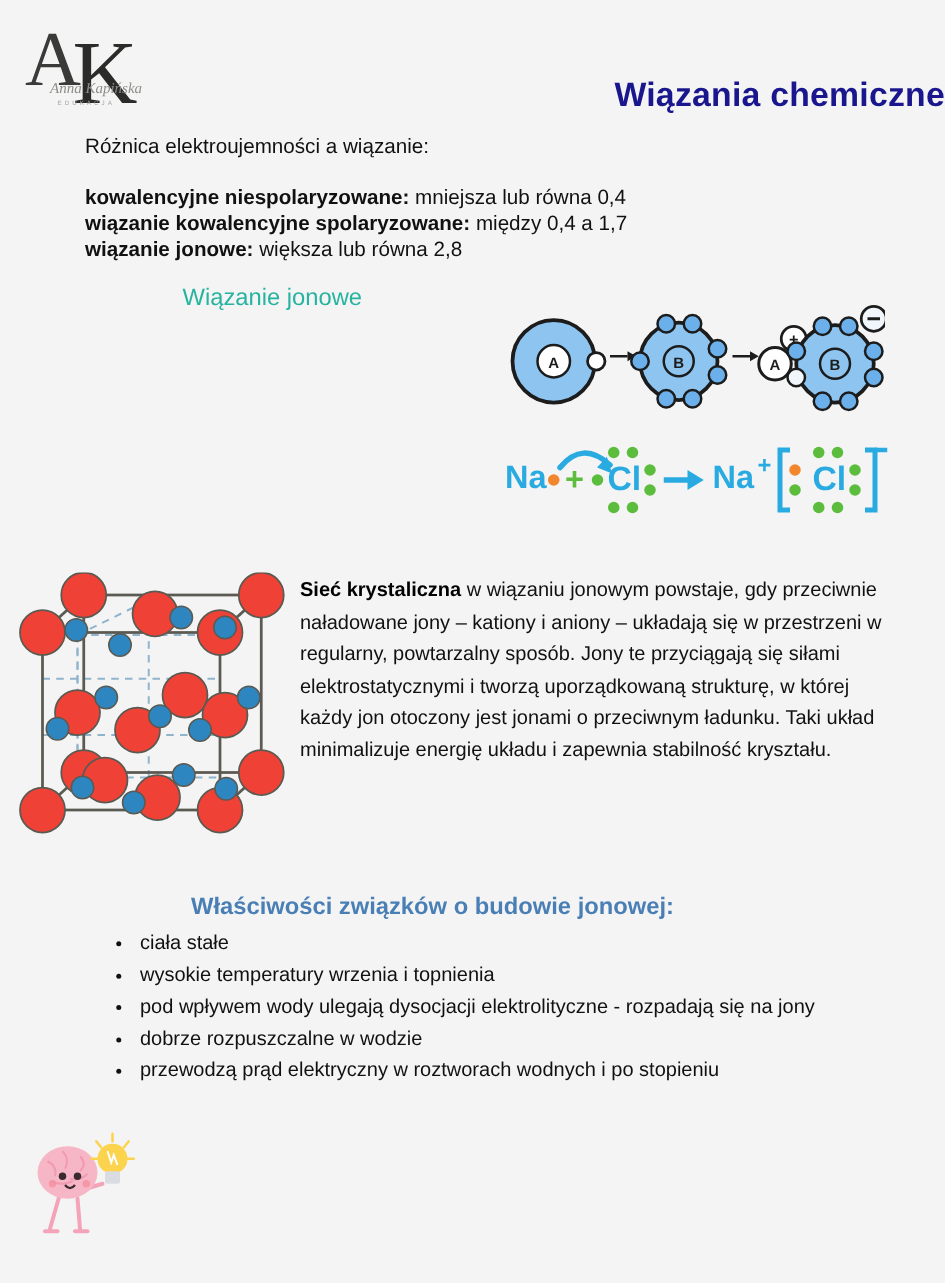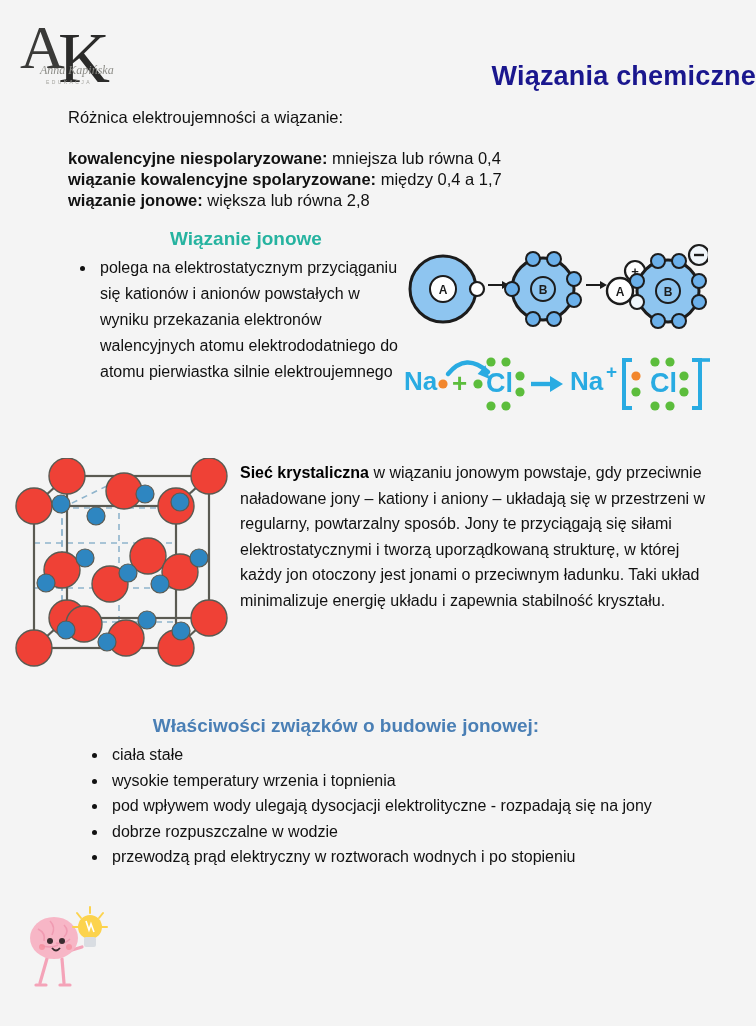--- a/index.html
+++ b/index.html
@@ -27,21 +27,21 @@
     position: absolute; left: 68px; top: 108px;
     font-size: 16.5px; color: #111; font-weight: normal;
   }
   .rules { position: absolute; left: 68px; top: 148px; }
   .rules .rule { font-size: 16.5px; color: #111; line-height: 21px; white-space: nowrap; }
   .rules .rule b { font-weight: bold; }
 
   
   .h-ionic {
     position: absolute; left: 146px; top: 228px;
-    font-size: 19px; font-weight: bold; color: #26b3a0; margin-left: 24px;
+    font-size: 19px; font-weight: normal; color: #26b3a0;
   }
   .ionic-list {
     position: absolute; left: 80px; top: 255px; width: 330px;
     font-size: 16px; color: #111; line-height: 26px;
   }
   .ionic-list li { margin-left: 16px; padding-left: 4px; }
 
   
   .atoms { position: absolute; left: 408px; top: 243px; width: 300px; height: 100px; }
 
@@ -101,23 +101,20 @@
     </div>
     <div class="rule">
       <b>wiązanie kowalencyjne spolaryzowane:</b><span> między 0,4 a 1,7</span>
     </div>
     <div class="rule">
       <b>wiązanie jonowe:</b><span> większa lub równa 2,8</span>
     </div>
   </div>
 
   <div class="h-ionic">Wiązanie jonowe</div>
-  <ul class="ionic-list">
-    <li>polega na elektrostatycznym przyciąganiu się kationów i anionów powstałych w wyniku przekazania elektronów walencyjnych atomu elektrododatniego do atomu pierwiastka silnie elektroujemnego</li>
-  </ul>
 
   <div class="atoms">
     <svg width="300" height="100" viewBox="0 0 300 100">
 
       <g>
         <circle cx="35" cy="46" r="33" fill="#8ec5f0" stroke="#1c1c1c" stroke-width="3"></circle>
         <circle cx="35" cy="46" r="13" fill="#ffffff" stroke="#1c1c1c" stroke-width="2"></circle>
         <text x="35" y="51" font-family="Liberation Sans, sans-serif" font-size="12" font-weight="bold" text-anchor="middle" fill="#1c1c1c">A</text>
         <circle cx="69" cy="46" r="7" fill="#ffffff" stroke="#1c1c1c" stroke-width="2.2"></circle>
       </g>

